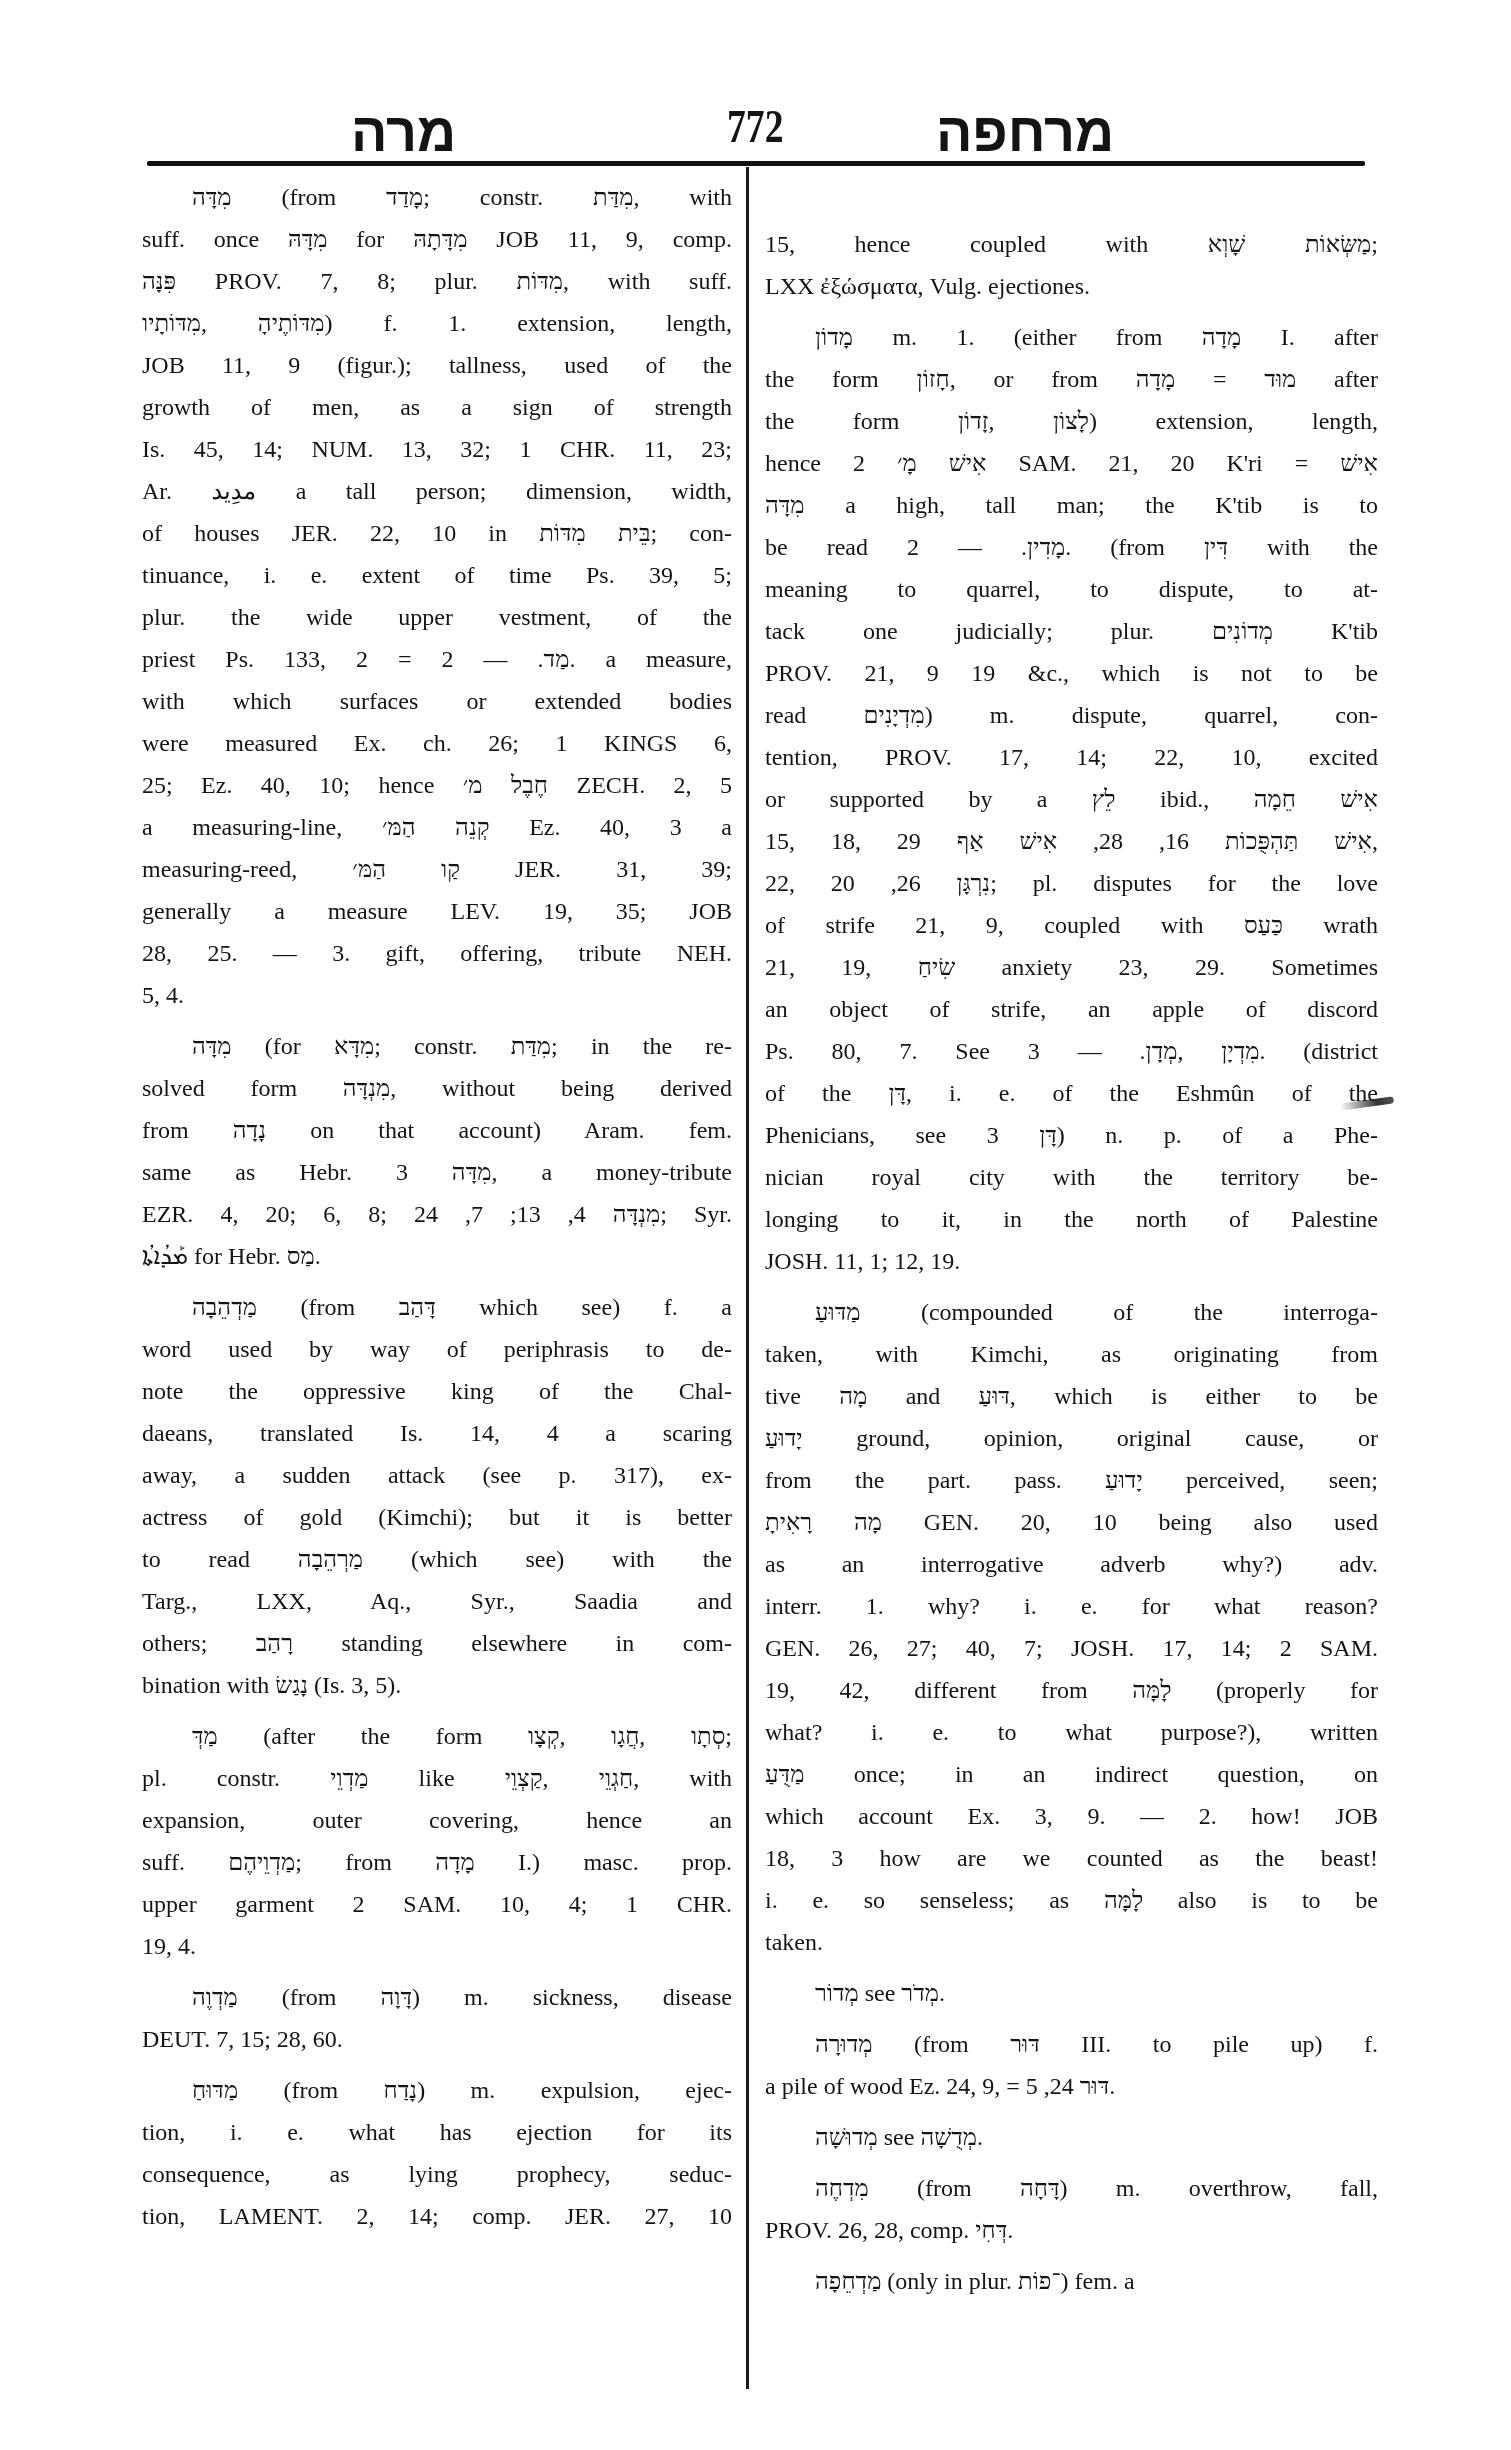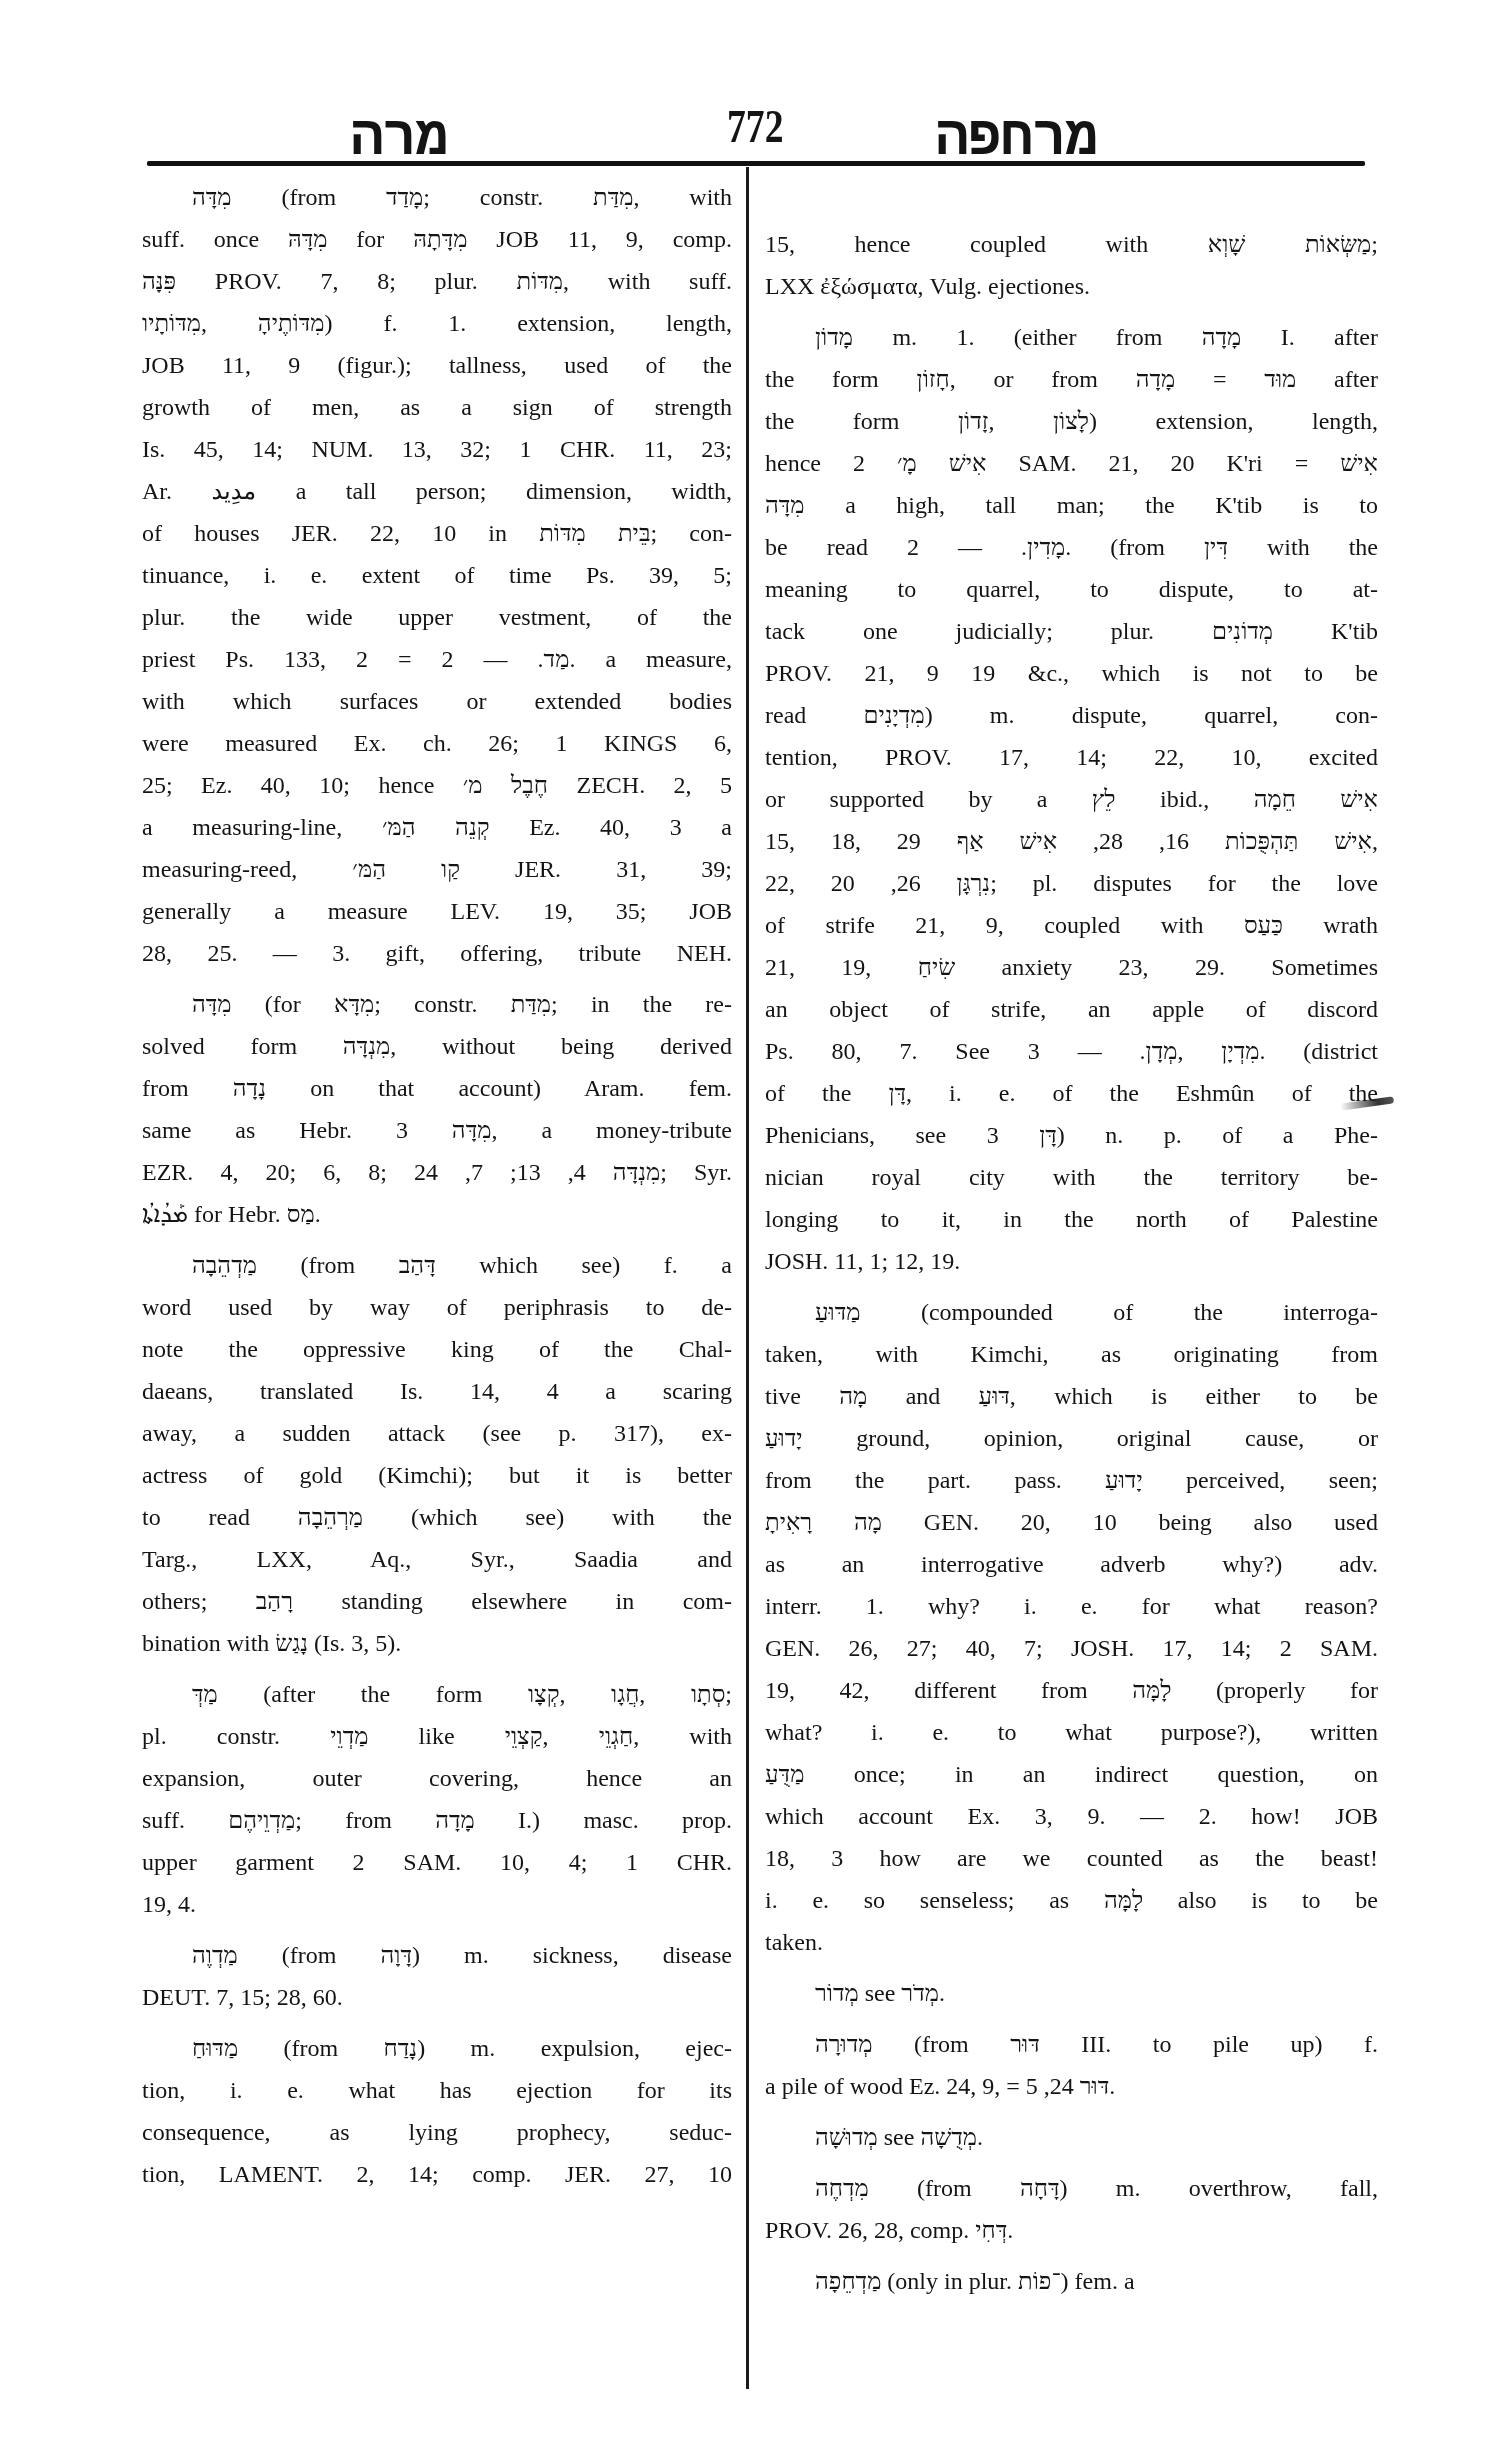--- a/index.html
+++ b/index.html
@@ -1,19 +1,19 @@
 <!DOCTYPE html>
 <html style="font-size:14.4px"><head>
 <meta charset="utf-8">
 <style>
   html, body { margin:0; padding:0; background:#ffffff; }
   body { width:1512px; height:2450px; position:relative; overflow:hidden;
          font-family:"Liberation Serif","DejaVu Serif",serif; color:#141414; }
   .header { position:absolute; top:90px; left:144px; width:1223px; height:70px; }
-  .hdr-title { position:absolute; top:16px; font-size:54px; line-height:68px; font-family:Liberation Mono, monospace; font-weight:bold; direction:rtl;text-align:center; }
+  .hdr-title { position:absolute; top:8px; font-size:54px; line-height:68px; font-family:Liberation Sans, sans-serif; font-weight:bold; direction:rtl;text-align:center; }
   .hdr-left { left:207px; }
   .hdr-right { left:792px; }
   .hdr-page { position:absolute; left:576px; top:5.4px; font-size:47px; line-height:63px; font-weight:bold; transform:scaleX(0.8); }
   .rule { position:absolute; top:161px; left:147px; width:1218px; height:4.5px; background:#111; border-radius:1.8px; }
   .divider { position:absolute; left:746px; top:167px; width:2.7px; height:2222px; background:#1a1a1a; }
   .col { position:absolute; top:176px; font-size:24px; line-height:42px; text-align:justify; }
   .col-left { left:142px; width:590px; }
   .col-right { left:765px; width:613px;margin-top:47px; }
   .entry { margin:0 0 9px 0; }
   .entry .line { display:block; white-space:nowrap; text-align:justify; text-align-last:justify; }
@@ -47,20 +47,21 @@
       <span class="line">tinuance, i. e. extent of time Ps. 39, 5;</span>
       <span class="line">plur. the wide upper vestment, of the</span>
       <span class="line">priest Ps. 133, 2 = מַד. — 2. a measure,</span>
       <span class="line">with which surfaces or extended bodies</span>
       <span class="line">were measured Ex. ch. 26; 1 KINGS 6,</span>
       <span class="line">25; Ez. 40, 10; hence חֶבֶל מ׳ ZECH. 2, 5</span>
       <span class="line">a measuring-line, קְנֵה הַמּ׳ Ez. 40, 3 a</span>
       <span class="line">measuring-reed, קַו הַמּ׳ JER. 31, 39;</span>
       <span class="line">generally a measure LEV. 19, 35; JOB</span>
       <span class="line">28, 25. — 3. gift, offering, tribute NEH.</span>
+      <span class="line last">5, 4.</span>
     </div>
     <div class="entry">
       <span class="line indent">מִדָּה (for מִדָּא; constr. מִדַּת; in the re-</span>
       <span class="line">solved form מִנְדָּה, without being derived</span>
       <span class="line">from נָדָה on that account) Aram. fem.</span>
       <span class="line">same as Hebr. מִדָּה 3, a money-tribute</span>
       <span class="line">EZR. 4, 20; 6, 8; מִנְדָּה 4, 13; 7, 24; Syr.</span>
       <span class="line last">ܡܰܕܳܐܬܳܐ for Hebr. מַס.</span>
     </div>
     <div class="entry">

